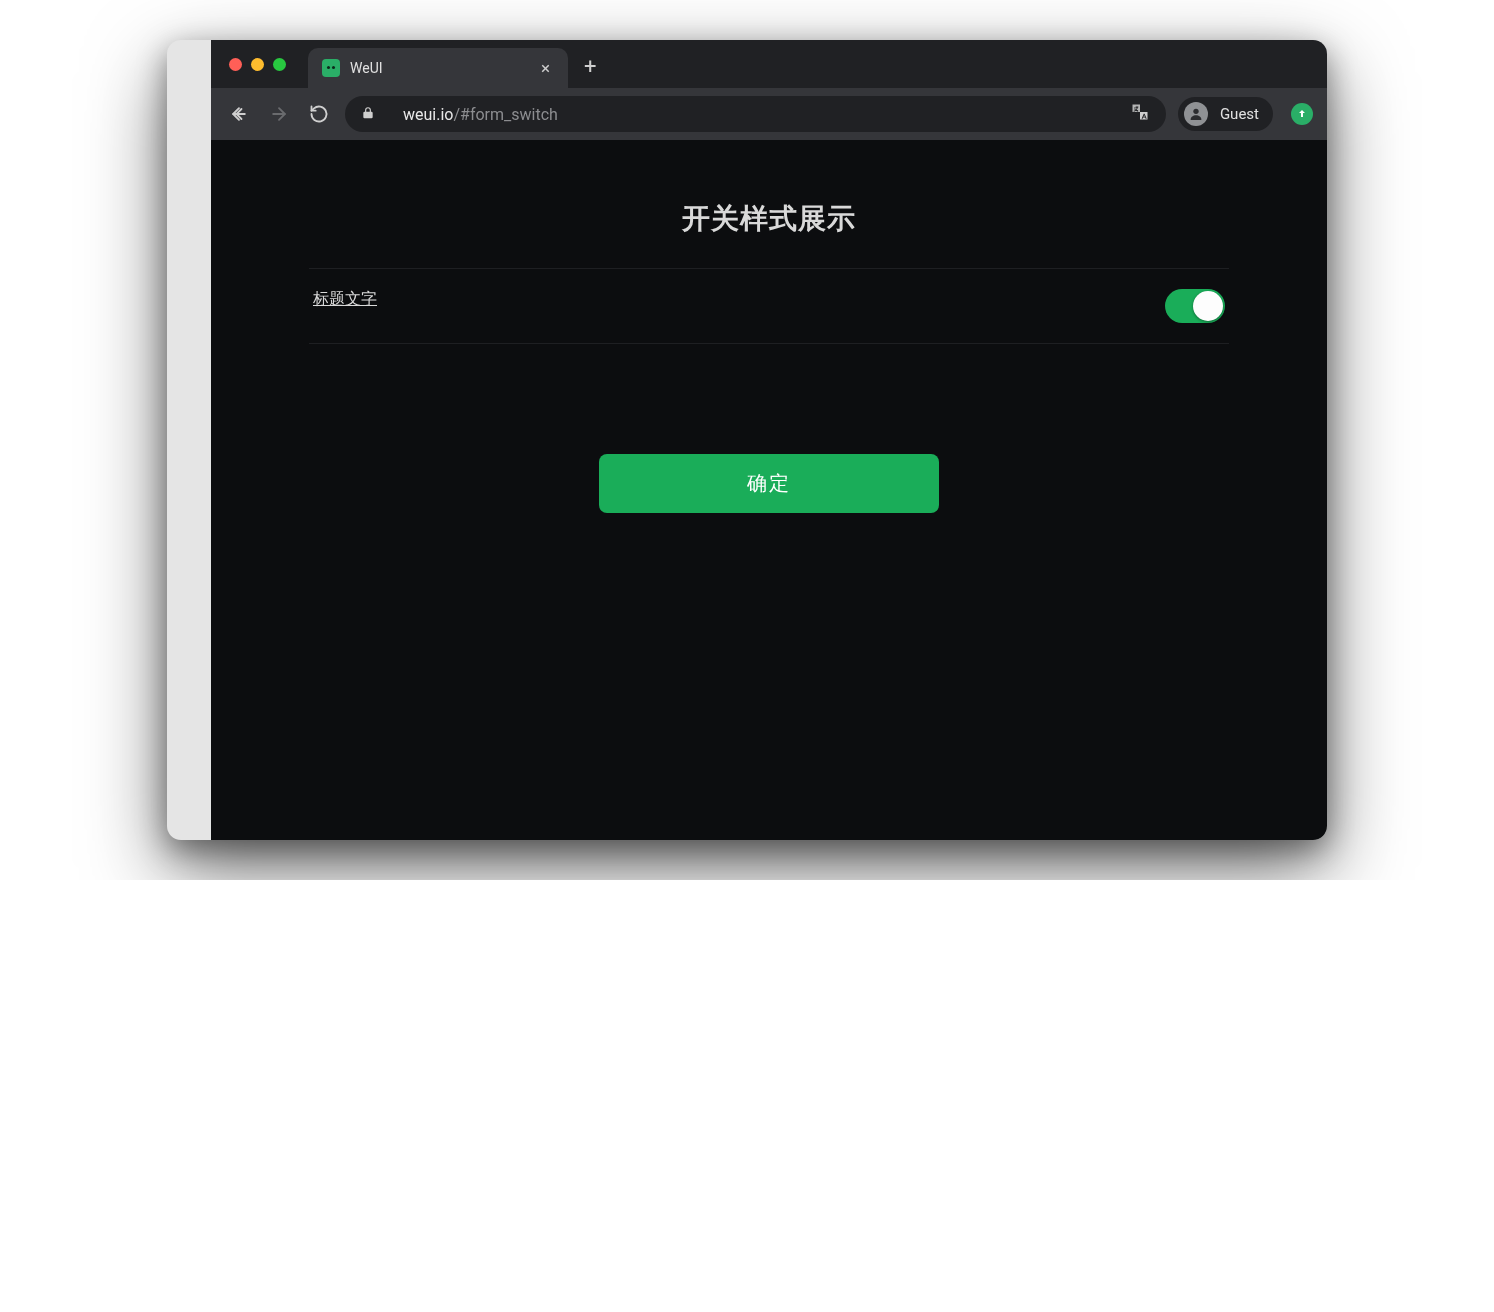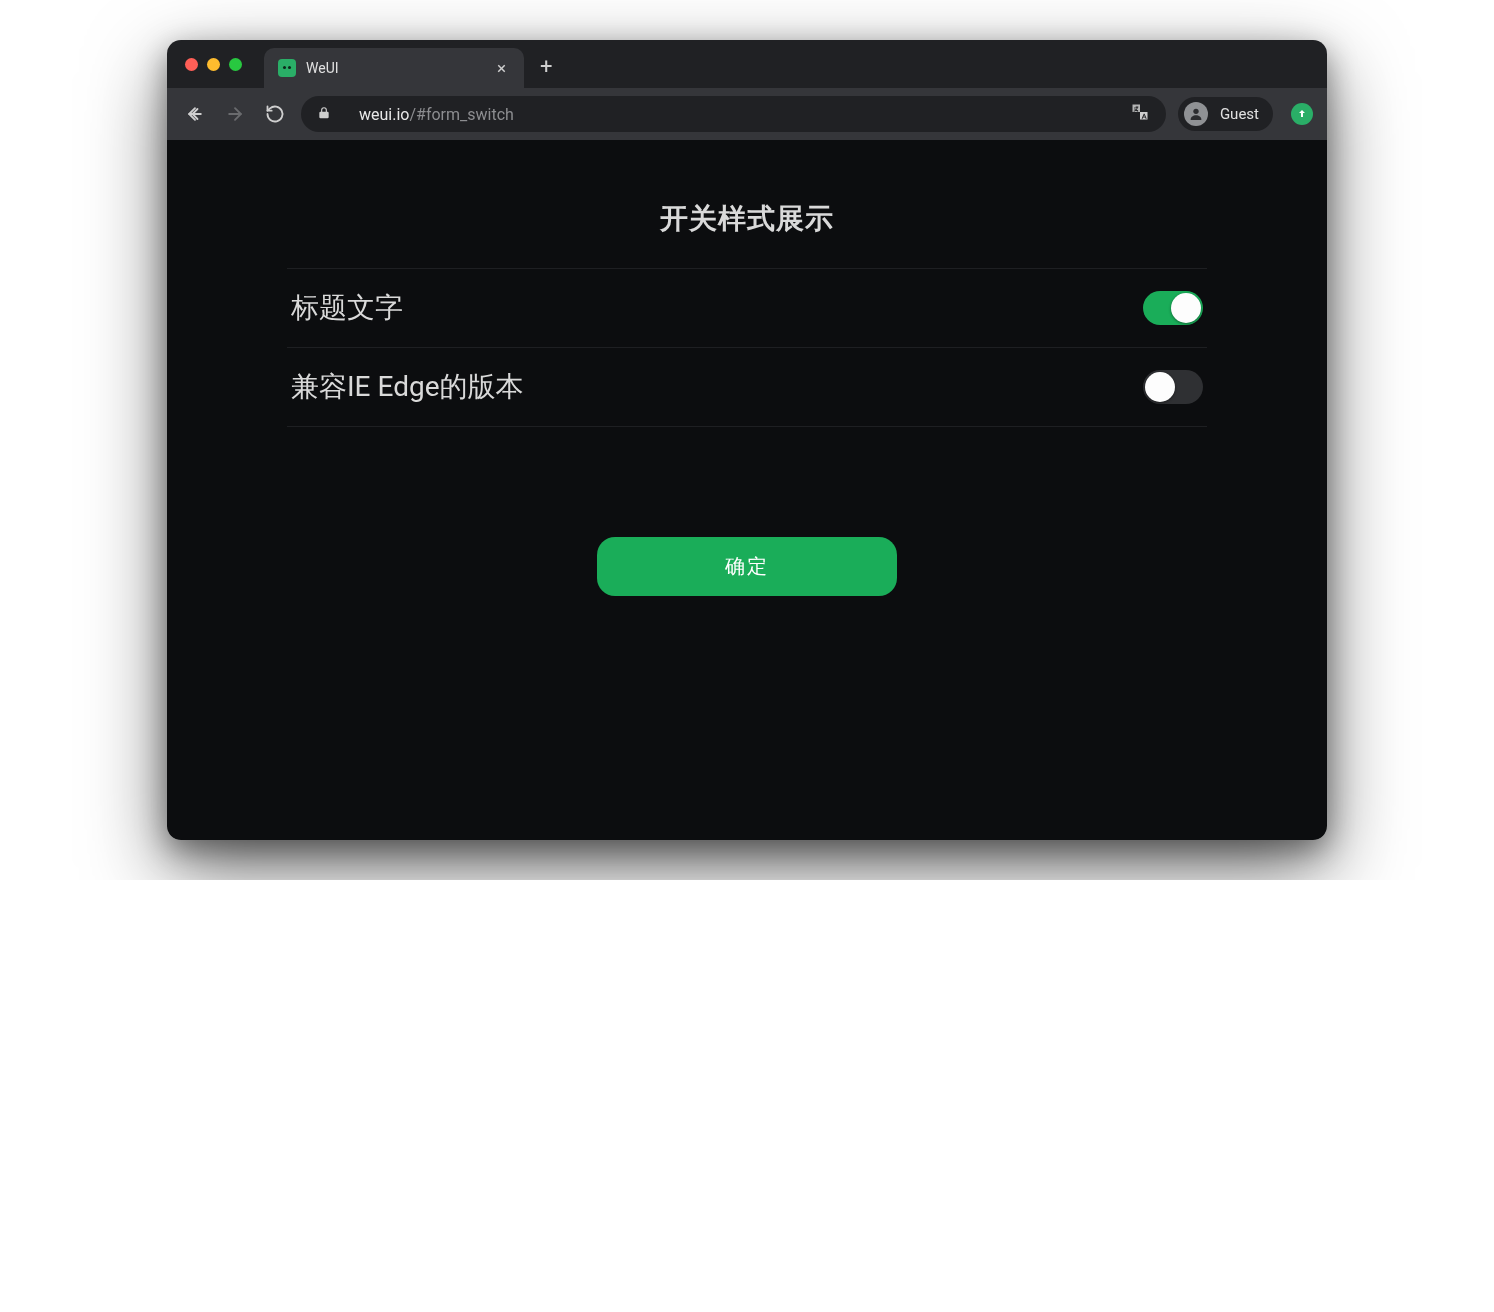--- a/index.html
+++ b/index.html
@@ -10,20 +10,21 @@
     align-items: flex-start;
     justify-content: center;
     padding: 40px 20px;
   }
   .window {
     width: 1160px;
     border-radius: 14px;
     overflow: hidden;
     box-shadow: 0 30px 80px rgba(0,0,0,0.55), 0 10px 30px rgba(0,0,0,0.4);
     background: #e5e5e5;
+    padding-left: 44px;
   }
   
   .tabstrip {
     height: 48px;
     background: #202124;
     display: flex;
     align-items: center;
     padding-left: 18px;
   }
   .traffic-lights { display: flex; gap: 9px; margin-right: 22px; }
@@ -111,44 +112,44 @@
     padding: 60px 30px 80px;
     max-width: 980px;
     margin: 0 auto;
   }
   .page-title {
     text-align:center;font-size:28px;color:#d9d9d9;font-weight:600;
     margin-bottom:30px;letter-spacing:1px;
   }
   .cells { border-top:1px solid #1e1f22; }
   .cell {
-    display:flex;align-items:center;justify-content:space-between;
+    display:flex;justify-content:space-between;
     padding:20px 4px;
     border-bottom:1px solid #1e1f22;
-    font-size:28px;color:#d9d9d9;
+    font-size:16px;color:#d9d9d9;text-decoration:underline;
   }
   
   .switch {
     position:relative;width:60px;height:34px;border-radius:17px;
     background:#2f3033;cursor:pointer;transition:background .15s;
   }
   .switch .knob{
     position:absolute;top:2px;left:2px;width:30px;height:30px;border-radius:50%;
     background:#fdfdfd;box-shadow:0 1px 3px rgba(0,0,0,.4);
     transition:left .15s;
   }
   .switch.on{background:#1aad59;}
   .switch.on .knob{left:28px;}
   .btn-area{
     margin-top:110px;display:flex;justify-content:center;
   }
   .btn-primary{
     background:#1aad59;color:#fff;font-size:20px;font-weight:500;
-    border:none;border-radius:18px;
-    padding:16px 0;width:300px;text-align:center;cursor:pointer;
+    border:none;border-radius:8px;
+    padding:16px 0;width:340px;text-align:center;cursor:pointer;
     letter-spacing:2px;
   }
 </style>
 </head>
 <body>
 
 <div class="window">
 
   <div class="tabstrip">
     <div class="traffic-lights">
@@ -227,26 +228,20 @@
 
       <div class="cells">
 
         <div class="cell">
           <span>标题文字</span>
           <div class="switch on">
             <div class="knob"></div>
           </div>
         </div>
 
-        <div class="cell">
-          <span>兼容IE Edge的版本</span>
-          <div class="switch">
-            <div class="knob"></div>
-          </div>
-        </div>
 
       </div>
 
       <div class="btn-area">
         <button class="btn-primary">确定</button>
       </div>
     </div>
   </div>
 
 </div>

